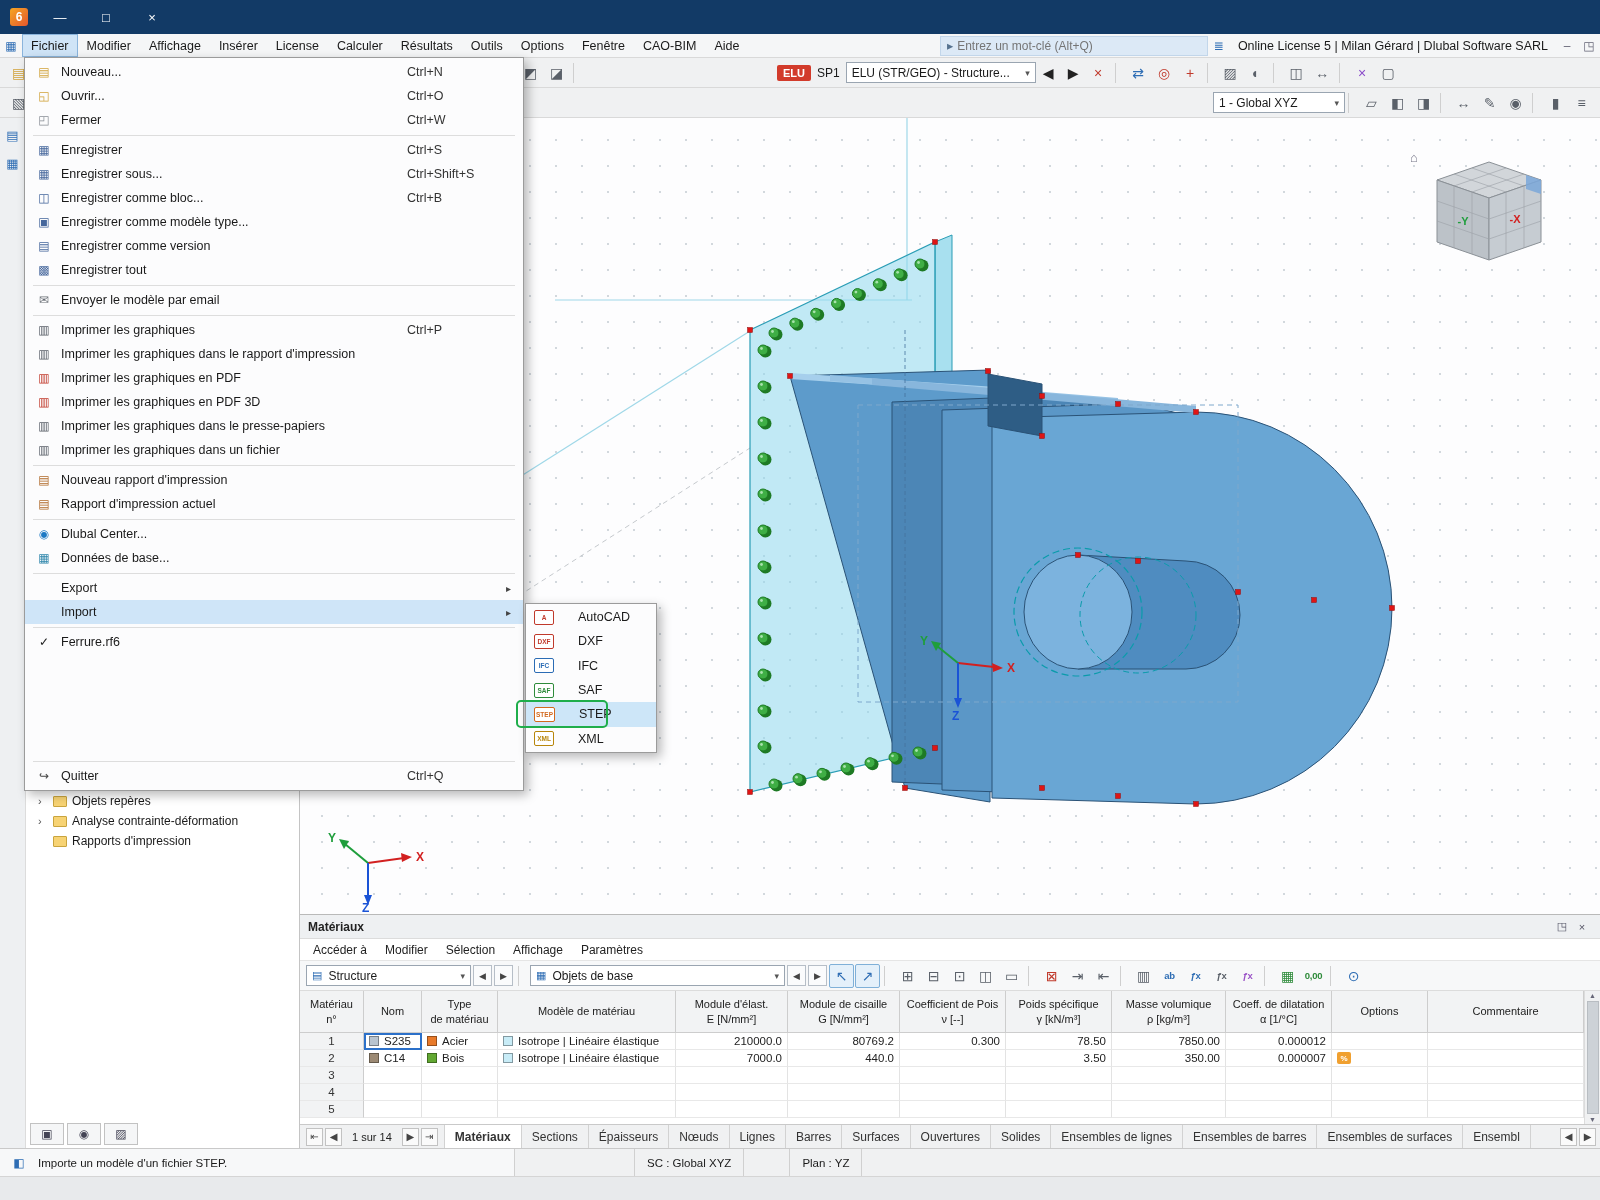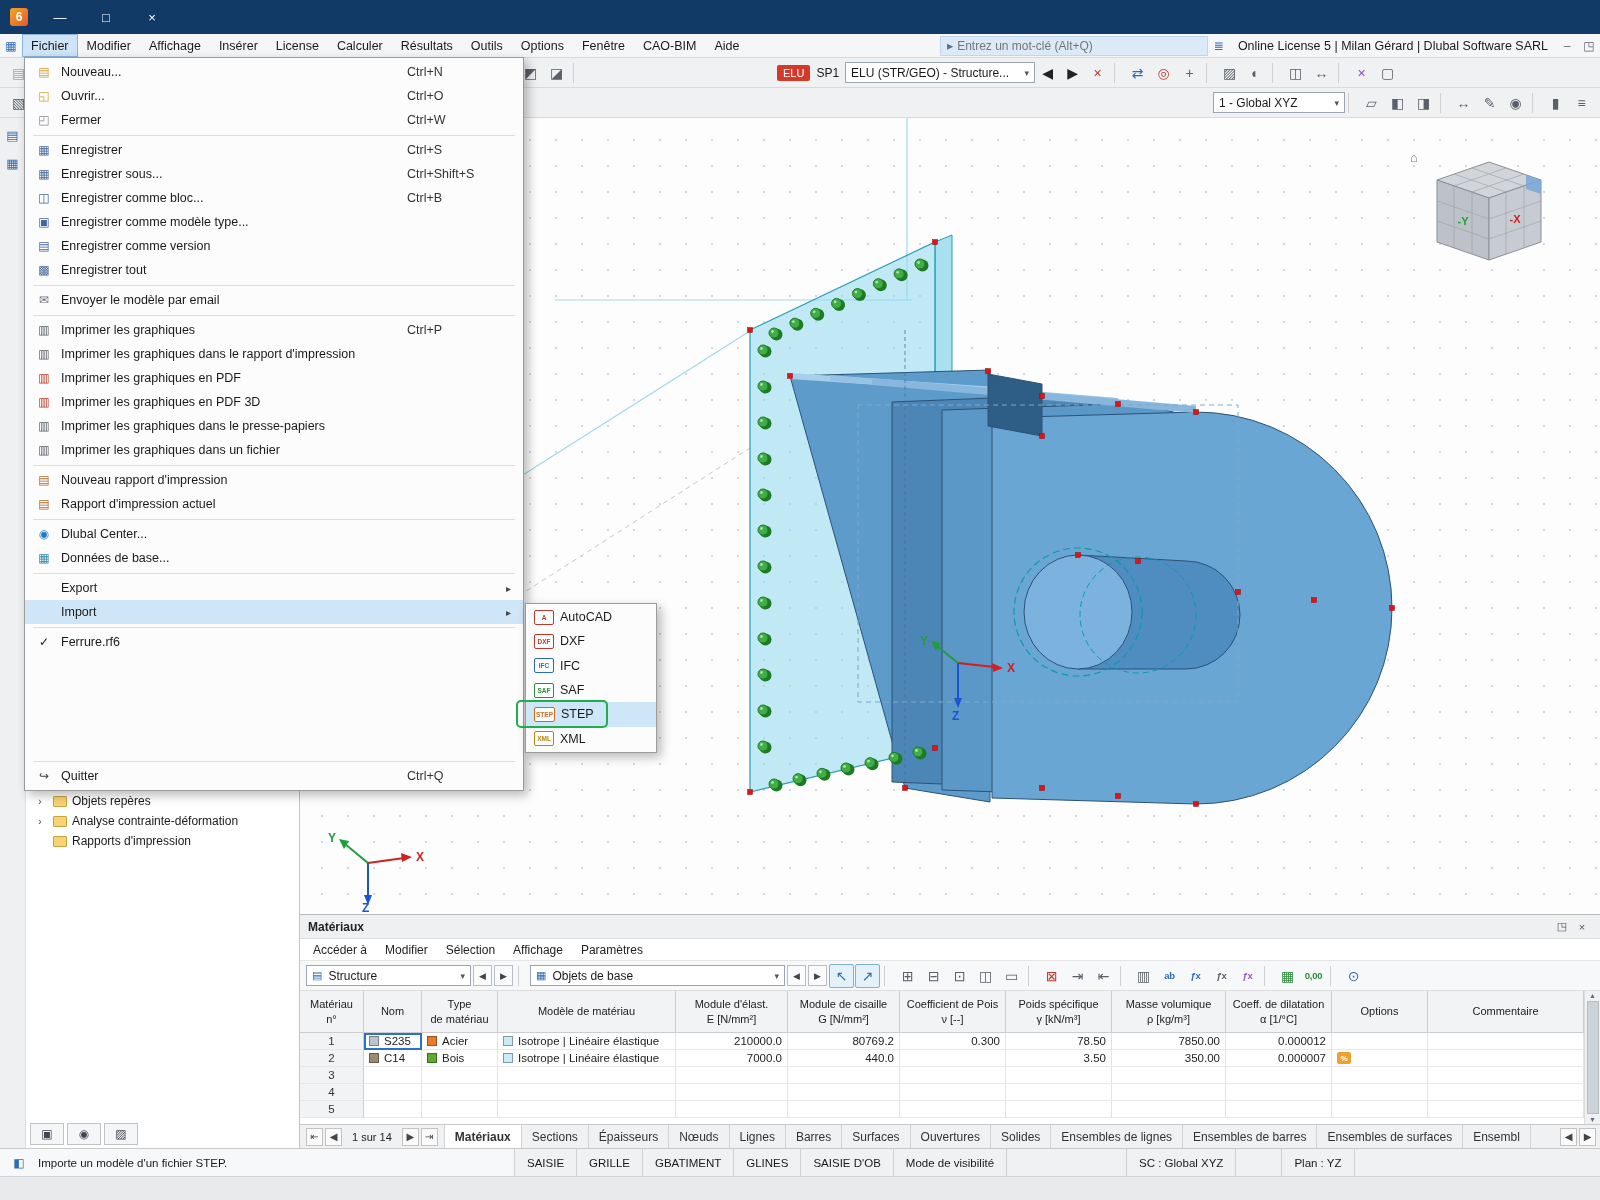--- a/index.html
+++ b/index.html
@@ -29,21 +29,21 @@
   .toolbar{height:30px;background:#f0f1f2;border-bottom:1px solid #d9d9d9;display:flex;align-items:center;padding:0 6px;flex:none}
   .tb-group{display:flex;align-items:center;gap:1px}
   .tbtn{width:25px;height:24px;display:flex;align-items:center;justify-content:center;font-size:14px;border-radius:2px}
   .tbtn.sep{width:7px;height:20px;border-left:1px solid #cfcfcf;margin:0 3px;border-radius:0;pointer-events:none}
   .tbtn.narrow{width:13px;font-size:10px}
   .tbtn.txt .g{font-size:9.5px;font-weight:bold;letter-spacing:-.3px}
   .tbtn.boxed{border:1px solid #7fb0d8;background:#e4f0fa}
   .g{line-height:1}
   .sp190{width:190px}
   .tb-flex{flex:1}
-  .elu-badge{background:#d23b2b;color:#fff;font-weight:normal;font-size:11px;padding:2px 6px;border-radius:2px;margin:0 4px}
+  .elu-badge{background:#d23b2b;color:#fff;font-weight:bold;font-size:11px;padding:2px 6px;border-radius:2px;margin:0 4px}
   .sp1{font-size:12px;margin:0 6px 0 2px;color:#1a1a1a}
   .combo{height:21px;border:1px solid #9aa5b1;background:#fff;display:flex;align-items:center;font-size:12px;padding:0 5px;gap:6px;color:#1a1a1a}
   .combo .carr{margin-left:auto;font-size:9px;color:#555}
   .combo .cico{color:#2e6db4;font-size:11px}
   .w190{width:190px}.w130{width:132px}.w165{width:165px}.w255{width:255px}
   .smallbtn{width:19px;height:21px;border:1px solid #b6bec7;background:#fafbfc;display:flex;align-items:center;justify-content:center;font-size:9px;color:#444}
 
   
   .main{flex:1;display:flex;min-height:0}
   .left-col{width:300px;display:flex;border-right:1px solid #c4c4c4;background:#fff;flex:none}
@@ -106,21 +106,21 @@
   .fm-item{height:24px;flex:none;display:flex;align-items:center;gap:8px;padding:0 12px 0 10px;position:relative;color:#1a1a1a}
   .fm-item.sep-above{margin-top:6px}
   .fm-item.sep-above::before{content:"";position:absolute;top:-3px;left:8px;right:8px;height:1px;background:#ddd}
   .fm-item.push-bottom{margin-top:auto}
   .fm-item.highlight{background:#cfe5f8}
   .mi-ic{width:18px;text-align:center;font-size:12px;flex:none}
   .fm-label{flex:1;white-space:nowrap;overflow:hidden}
   .fm-sc{width:86px;text-align:left;color:#333;flex:none}
   .fm-arr{width:10px;text-align:right;color:#444;font-size:10px;flex:none}
   .import-sub{left:525px;top:603px;width:132px;height:150px;display:flex;flex-direction:column;padding:1px 0;font-size:12.5px;z-index:55}
-  .im-item{flex:1;display:flex;align-items:center;gap:6px;padding:0 8px;color:#1a1a1a}
+  .im-item{flex:1;display:flex;align-items:center;gap:24px;padding:0 8px;color:#1a1a1a}
   .im-item.selected{background:#cde6f8}
   .badge{min-width:20px;height:15px;border:1px solid currentColor;border-radius:2px;font-size:6.5px;font-weight:bold;display:flex;align-items:center;justify-content:center;padding:0 1px;background:#fff;flex:none}
   .green-box{position:absolute;left:516px;top:700px;width:92px;height:28px;border:2px solid #1fae4b;border-radius:5px;z-index:70;pointer-events:none}
 </style>
 </head>
 <body>
 
 <div class="window">
 
   <div class="titlebar">
@@ -984,41 +984,20 @@
         </div>
       </div>
     </div>
   </div>
 
   <div class="statusbar">
     <div class="sb-msg">
       <span class="mb-ic">◧</span>
       <span>Importe un modèle d'un fichier STEP.</span>
     </div>
-    <div class="tabs" style="border-left:none;height:100%">
-
-    <span class="sb-seg">
-          <span>SAISIE</span>
-        </span>
-        <span class="sb-seg">
-          <span>GRILLE</span>
-        </span>
-        <span class="sb-seg">
-          <span>GBATIMENT</span>
-        </span>
-        <span class="sb-seg">
-          <span>GLINES</span>
-        </span>
-        <span class="sb-seg">
-          <span>SAISIE D'OB</span>
-        </span>
-        <span class="sb-seg">
-          <span>Mode de visibilité</span>
-        </span>
-      </div>
     <div class="sb-sp1"></div>
     <div class="sb-seg">SC : Global XYZ</div>
     <div class="sb-sp2"></div>
     <div class="sb-seg">Plan : YZ</div>
     <div class="sb-flex"></div>
   </div>
   <div class="bottom-filler"></div>
 </div>
 
 <div class="popup file-menu">

